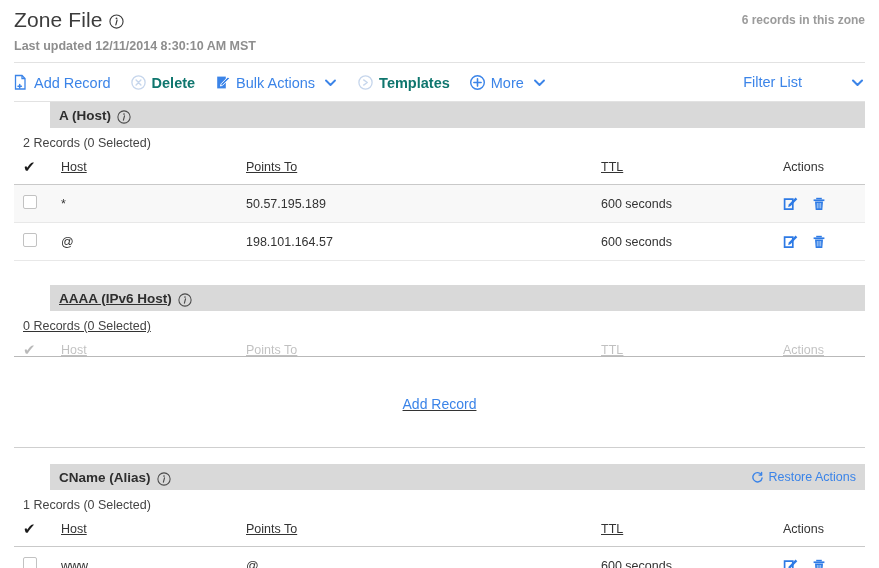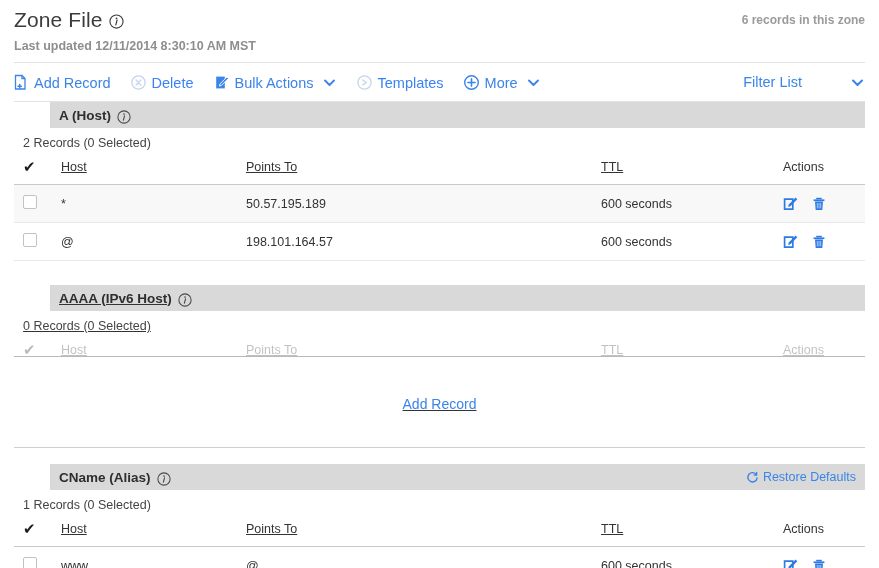--- a/index.html
+++ b/index.html
@@ -70,22 +70,23 @@
   .tool-item {
     display: flex;
     align-items: center;
     font-size: 14.5px;
     color: #3b84e8;
     margin-right: 19px;
     white-space: nowrap;
     cursor: pointer;
   }
   .tool-item.disabled {
-    color: #3b82f6;
+    color: #0f766e;
     cursor: default;
+    font-weight: bold;
   }
   .tool-ico {
     display: inline-block;
     width: 17px;
     height: 17px;
     margin-right: 5px;
     flex: 0 0 auto;
   }
   .tool-ico svg { display: block; }
   .chev {
@@ -478,21 +479,21 @@
         <path d="M8.6 6.6 L7.3 11.6" stroke="#4a4a4a" stroke-width="1.3" stroke-linecap="round" fill="none"></path>
       </svg>
     </span>
     <span class="restore-defaults">
       <span class="restore-ico">
         <svg viewBox="0 0 14 14" width="13" height="13">
           <path d="M11.2 4.1 A5 5 0 1 0 11.9 7.6" fill="none" stroke="#3b84e8" stroke-width="1.5" stroke-linecap="round"></path>
           <path d="M11.4 1.6 V4.4 H8.7" fill="none" stroke="#3b84e8" stroke-width="1.5" stroke-linecap="round" stroke-linejoin="round"></path>
         </svg>
       </span>
-      <span>Restore Defaults</span>
+      <span>Restore Actions</span>
     </span>
   </div>
   <div class="rec-count">1 Records (0 Selected)</div>
 
   <table class="zone">
     <thead>
       <tr>
         <th class="col-chk">
           <span class="chk-head">✔</span>
         </th>

